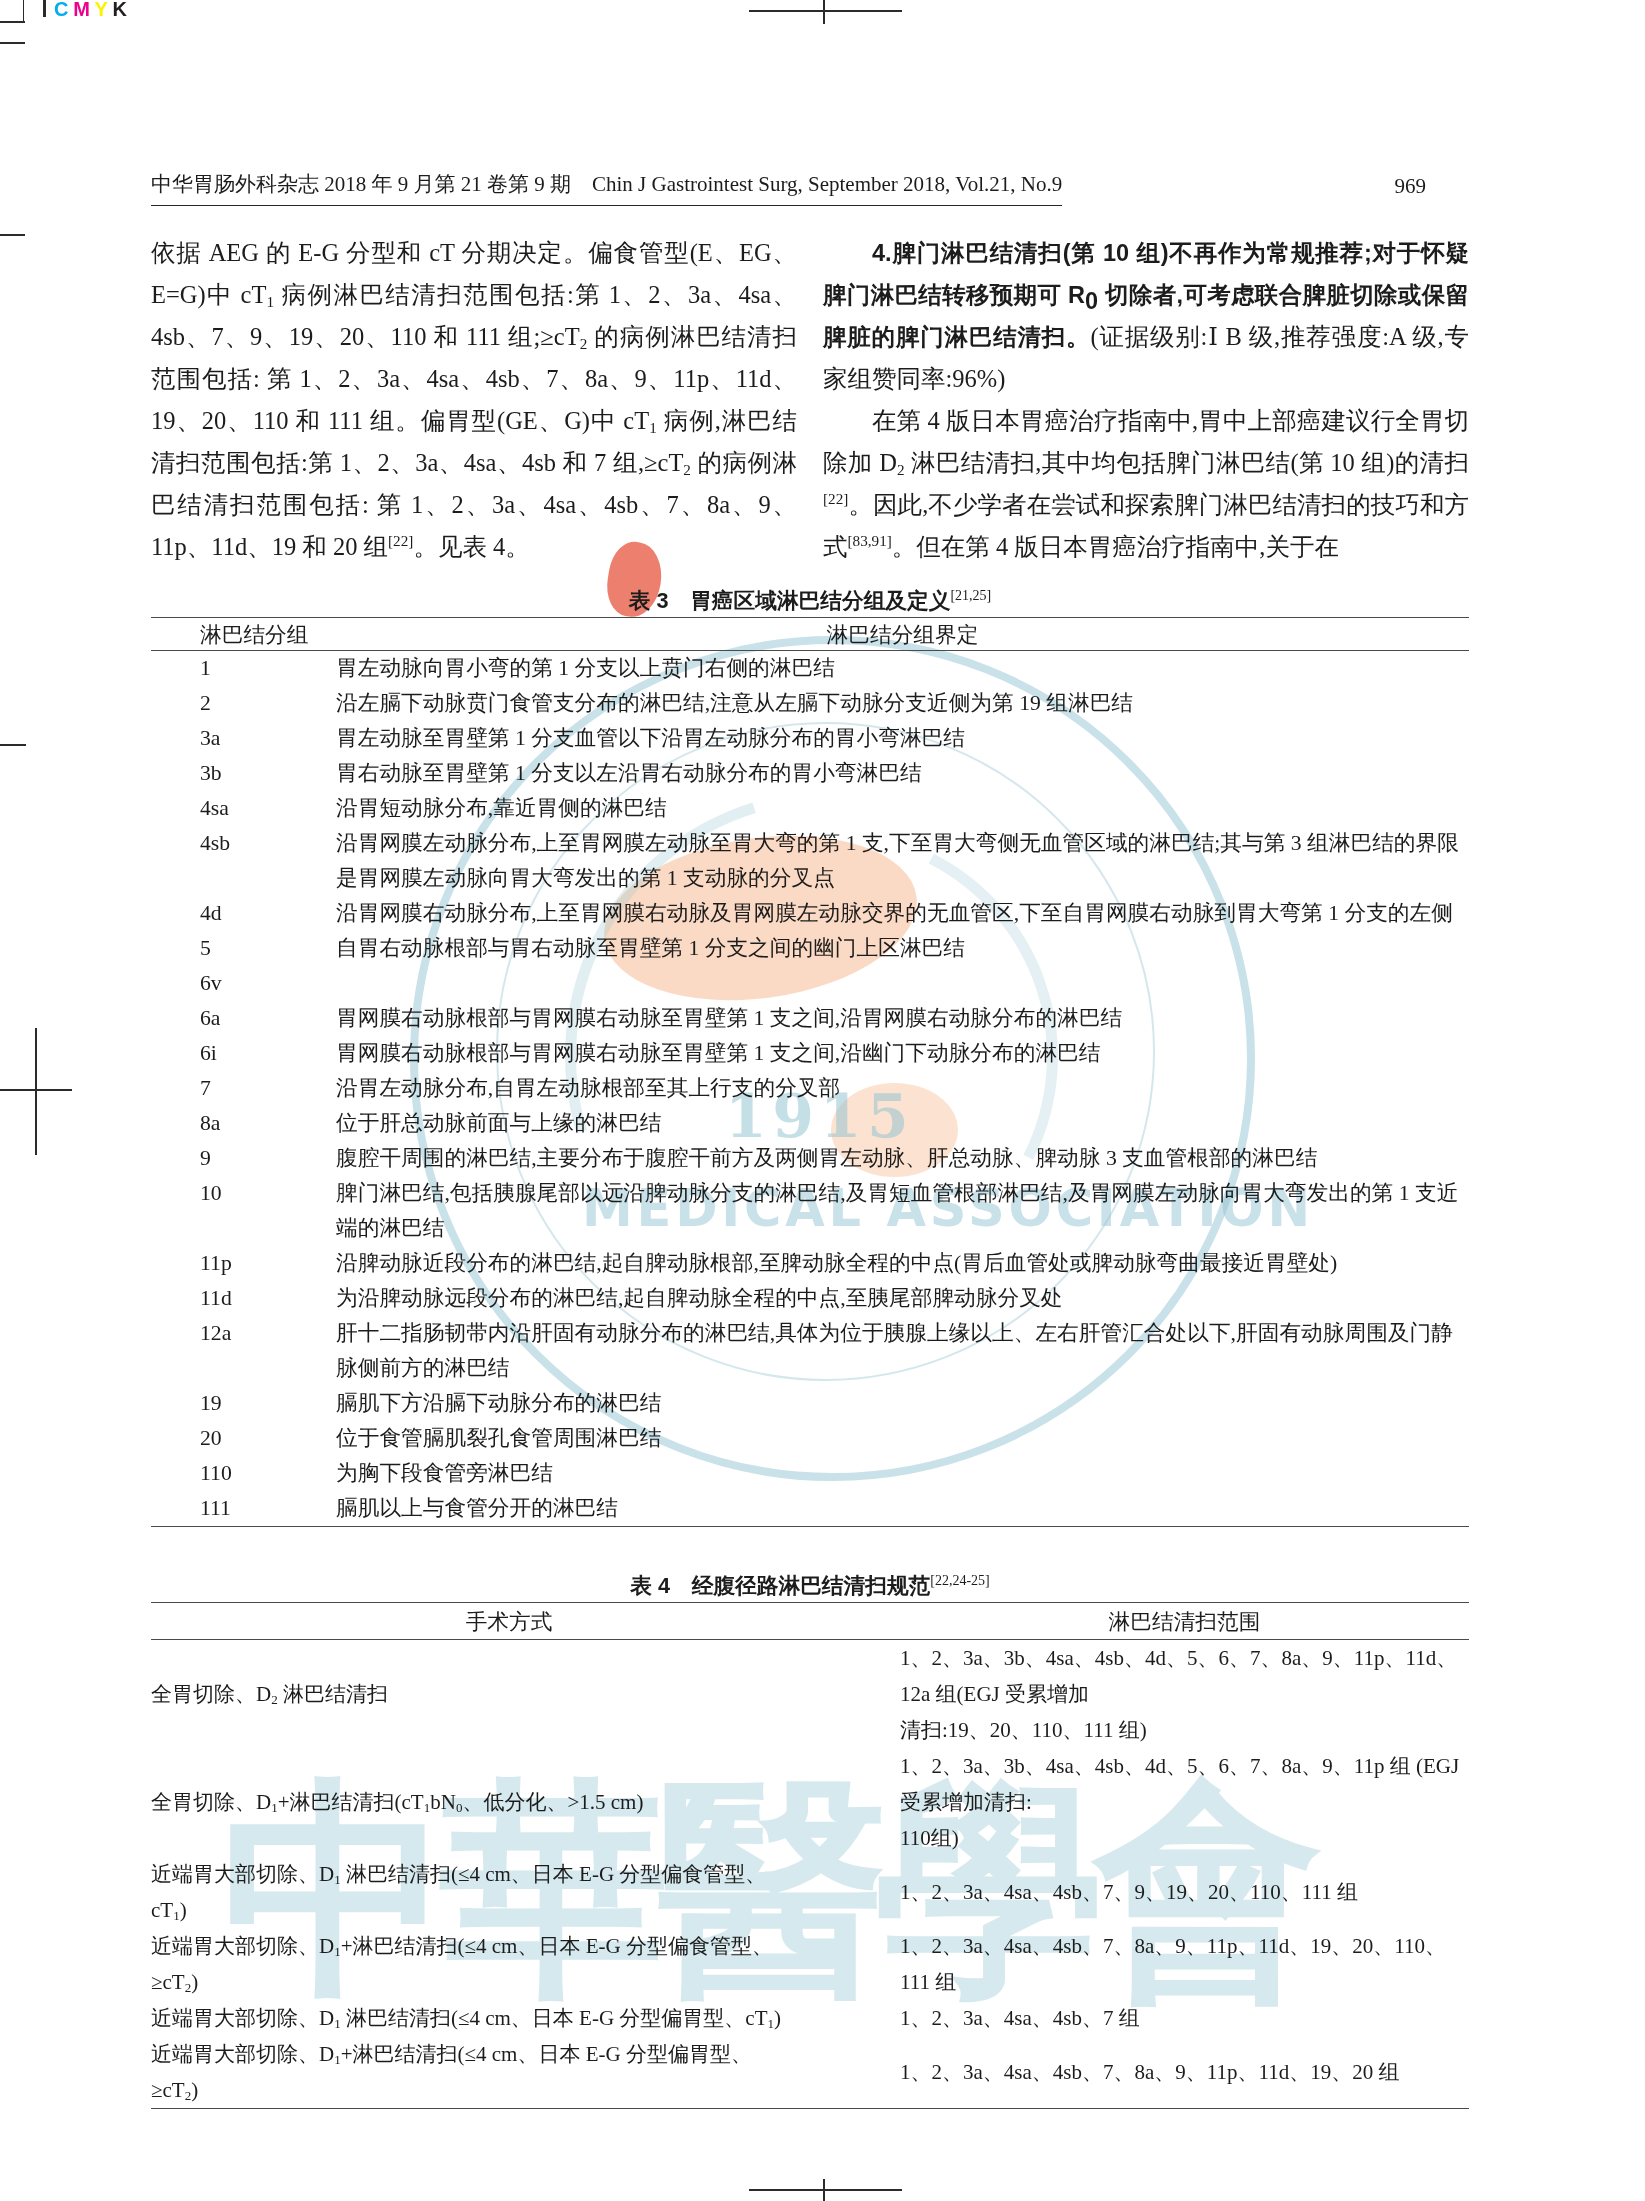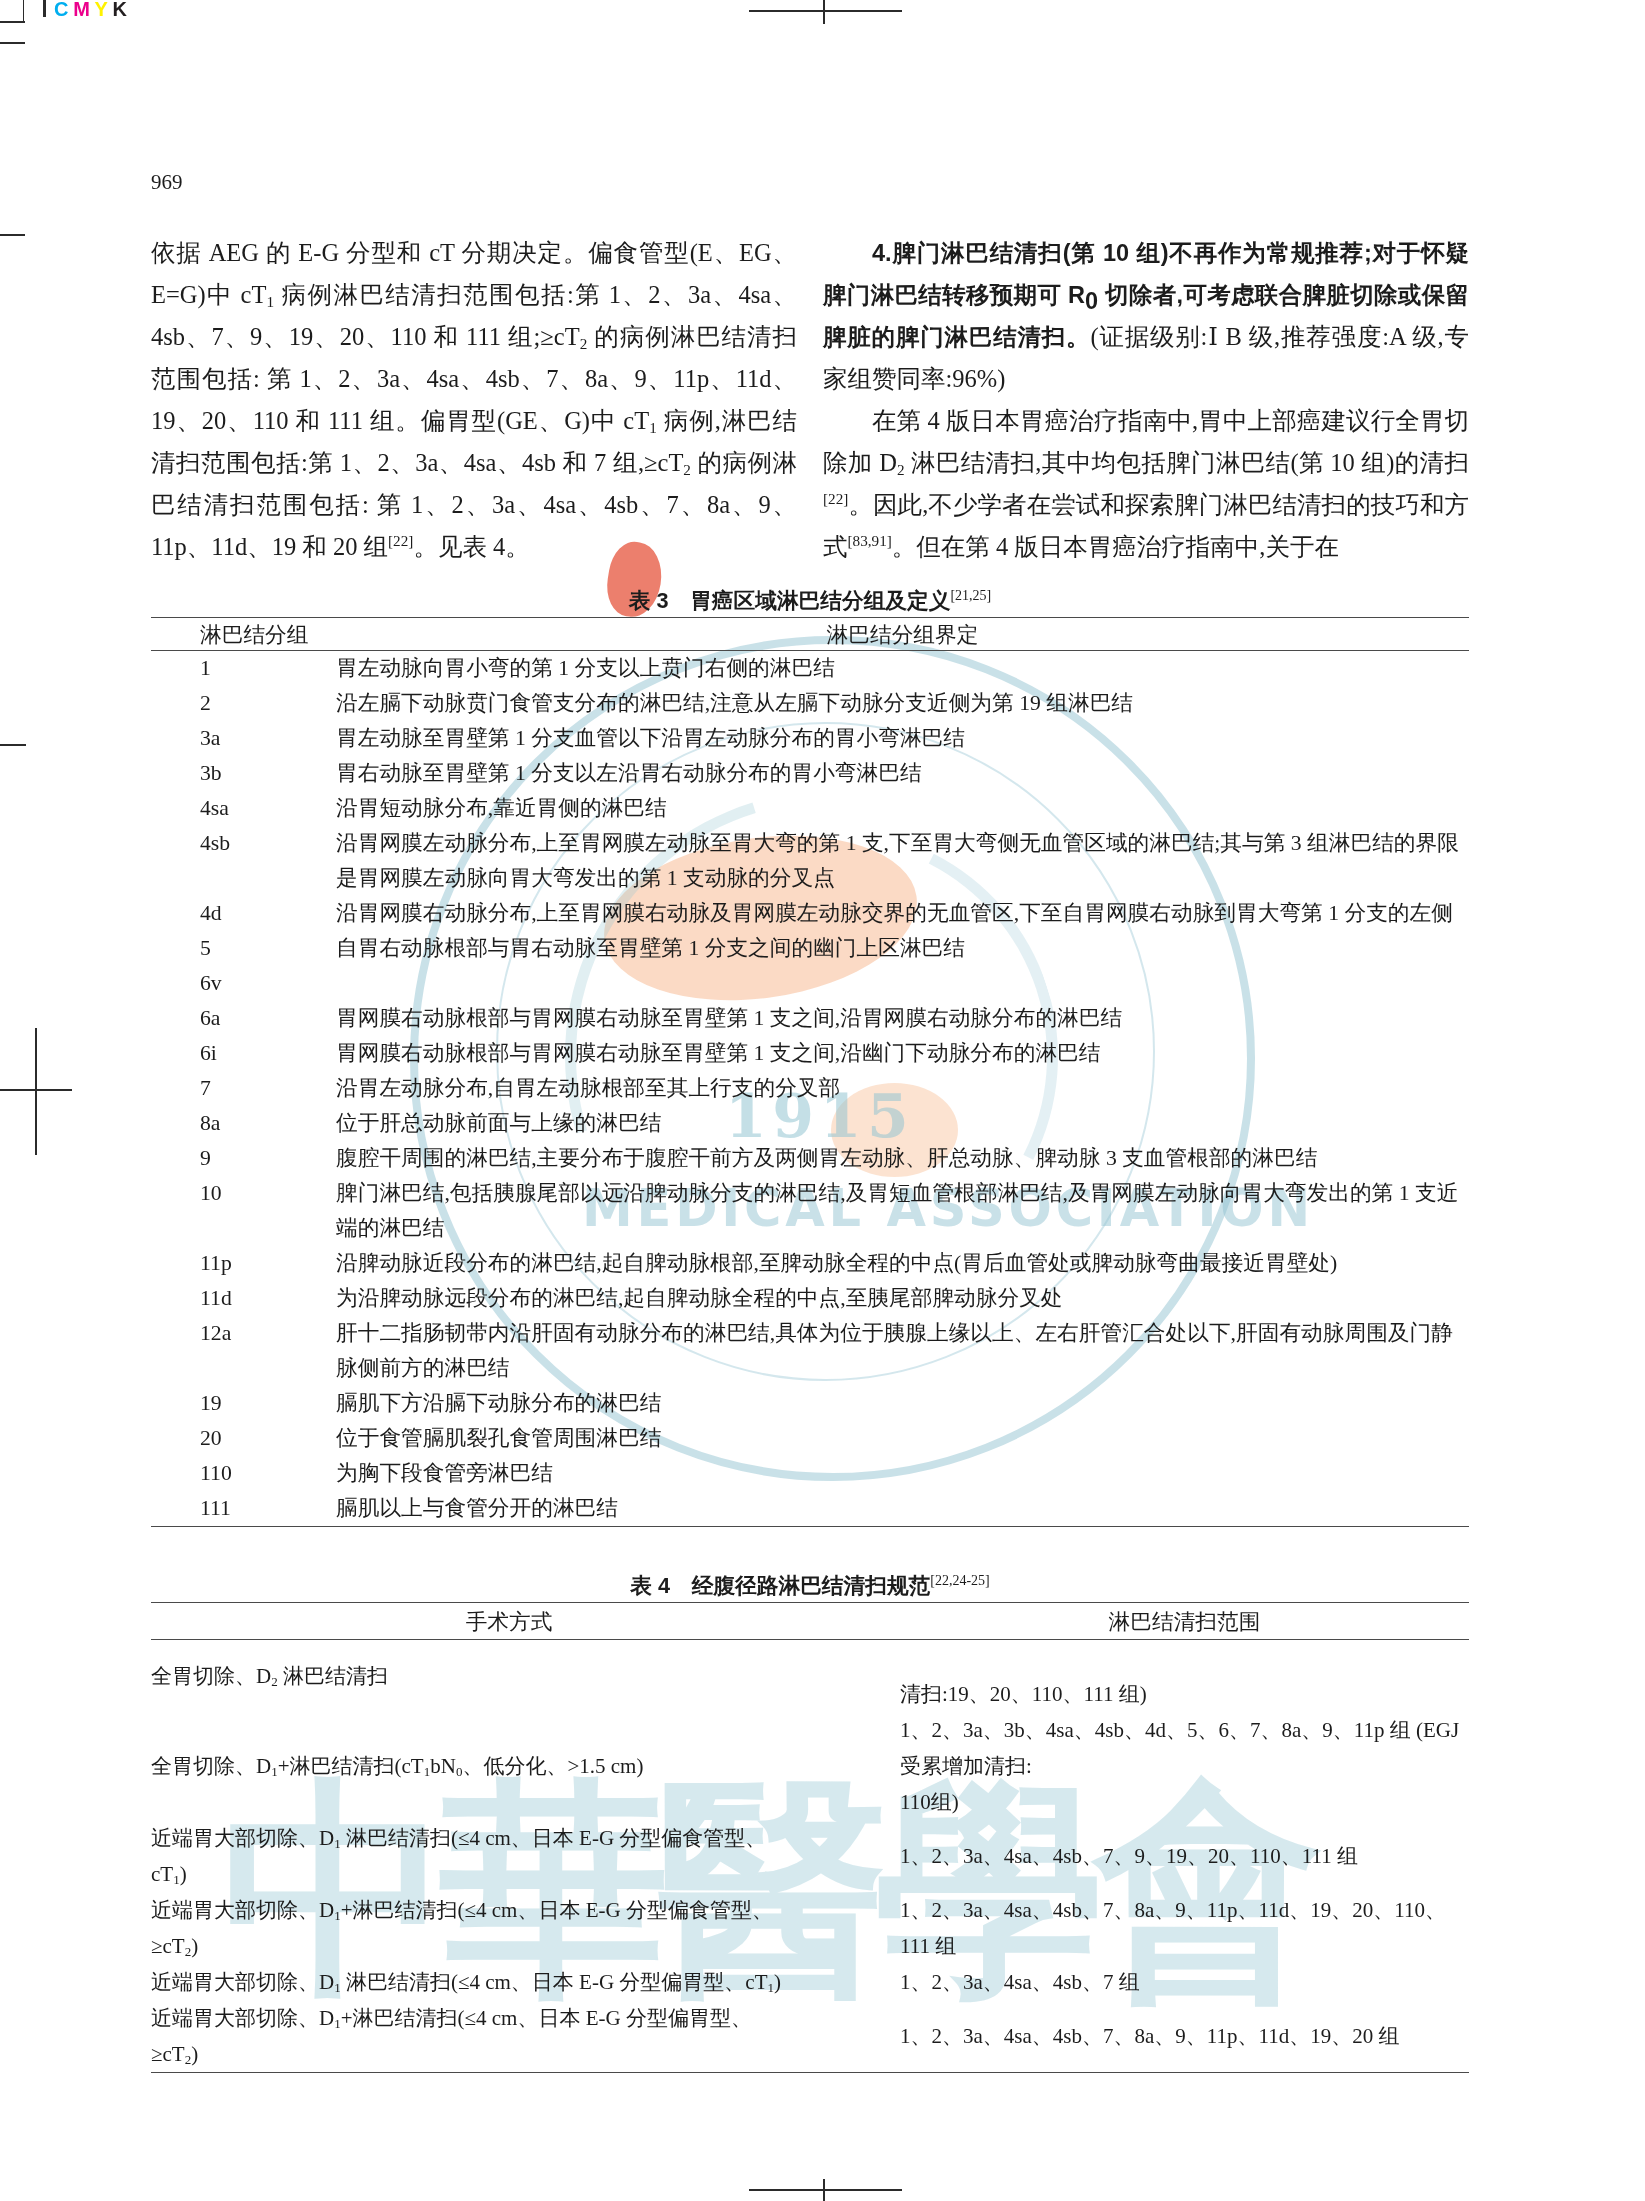--- a/index.html
+++ b/index.html
@@ -100,20 +100,21 @@
     <div class="mark" style="left:749px;top:2189px;width:153px;height:1.9px;"></div>
     <div class="mark" style="left:823px;top:2179px;width:1.9px;height:22.6px;"></div>
     <div class="cmyk">
       <span class="c-c">C</span><span class="c-m">M</span><span class="c-y">Y</span><span class="c-k">K</span>
     </div>
   </div>
 
   <div class="content">
 
     <div class="header">
+      <span class="jtitle">中华胃肠外科杂志 2018 年 9 月第 21 卷第 9 期　Chin J Gastrointest Surg, September 2018, Vol.21, No.9</span>
       <span class="pageno">969</span>
     </div>
 
     <div class="col col-left">
       <p class="para"><span>依据 AEG 的 E-G 分型和 cT 分期决定。偏食管型(E、EG、E=G)中 cT</span><sub>1</sub><span> 病例淋巴结清扫范围包括:第 1、2、3a、4sa、4sb、7、9、19、20、110 和 111 组;≥cT</span><sub>2</sub><span> 的病例淋巴结清扫范围包括: 第 1、2、3a、4sa、4sb、7、8a、9、11p、11d、19、20、110 和 111 组。偏胃型(GE、G)中 cT</span><sub>1</sub><span> 病例,淋巴结清扫范围包括:第 1、2、3a、4sa、4sb 和 7 组,≥cT</span><sub>2</sub><span> 的病例淋巴结清扫范围包括: 第 1、2、3a、4sa、4sb、7、8a、9、11p、11d、19 和 20 组</span><sup>[22]</sup><span>。见表 4。</span></p>
     </div>
     <div class="col col-right">
       <p class="para indent"><span class="b">4.脾门淋巴结清扫(第 10 组)不再作为常规推荐;对于怀疑脾门淋巴结转移预期可 R</span><sub class="b">0</sub><span class="b"> 切除者,可考虑联合脾脏切除或保留脾脏的脾门淋巴结清扫。</span><span>(证据级别:Ⅰ B 级,推荐强度:A 级,专家组赞同率:96%)</span></p>
       <p class="para indent"><span>在第 4 版日本胃癌治疗指南中,胃中上部癌建议行全胃切除加 D</span><sub>2</sub><span> 淋巴结清扫,其中均包括脾门淋巴结(第 10 组)的清扫</span><sup>[22]</sup><span>。因此,不少学者在尝试和探索脾门淋巴结清扫的技巧和方式</span><sup>[83,91]</sup><span>。但在第 4 版日本胃癌治疗指南中,关于在</span></p>
     </div>
@@ -217,21 +218,21 @@
 
     <div class="tbl t4">
       <div class="caption"><span class="b">表 4　经腹径路淋巴结清扫规范</span><sup>[22,24-25]</sup></div>
       <div class="t4-head">
         <div class="t4-m">手术方式</div>
         <div class="t4-r">淋巴结清扫范围</div>
       </div>
       <div class="t4-body">
         <div class="t4-row">
             <div class="t4-m"><span>全胃切除、D</span><sub>2</sub><span> 淋巴结清扫</span></div>
-            <div class="t4-r"><br><span>清扫:19、20、110、111 组)</span></div>
+            <div class="t4-r"><span>1、2、3a、3b、4sa、4sb、4d、5、6、7、8a、9、11p、11d、12a 组(EGJ 受累增加</span><br><span>清扫:19、20、110、111 组)</span></div>
           </div>
         <div class="t4-row">
             <div class="t4-m"><span>全胃切除、D</span><sub>1</sub><span>+淋巴结清扫(cT</span><sub>1</sub><span>bN</span><sub>0</sub><span>、低分化、&gt;1.5 cm)</span></div>
             <div class="t4-r"><span>1、2、3a、3b、4sa、4sb、4d、5、6、7、8a、9、11p 组 (EGJ 受累增加清扫:</span><br><span>110组)</span></div>
           </div>
         <div class="t4-row">
             <div class="t4-m"><span>近端胃大部切除、D</span><sub>1</sub><span> 淋巴结清扫(≤4 cm、日本 E-G 分型偏食管型、</span><br><span>cT</span><sub>1</sub><span>)</span></div>
             <div class="t4-r"><span>1、2、3a、4sa、4sb、7、9、19、20、110、111 组</span></div>
           </div>
         <div class="t4-row">

